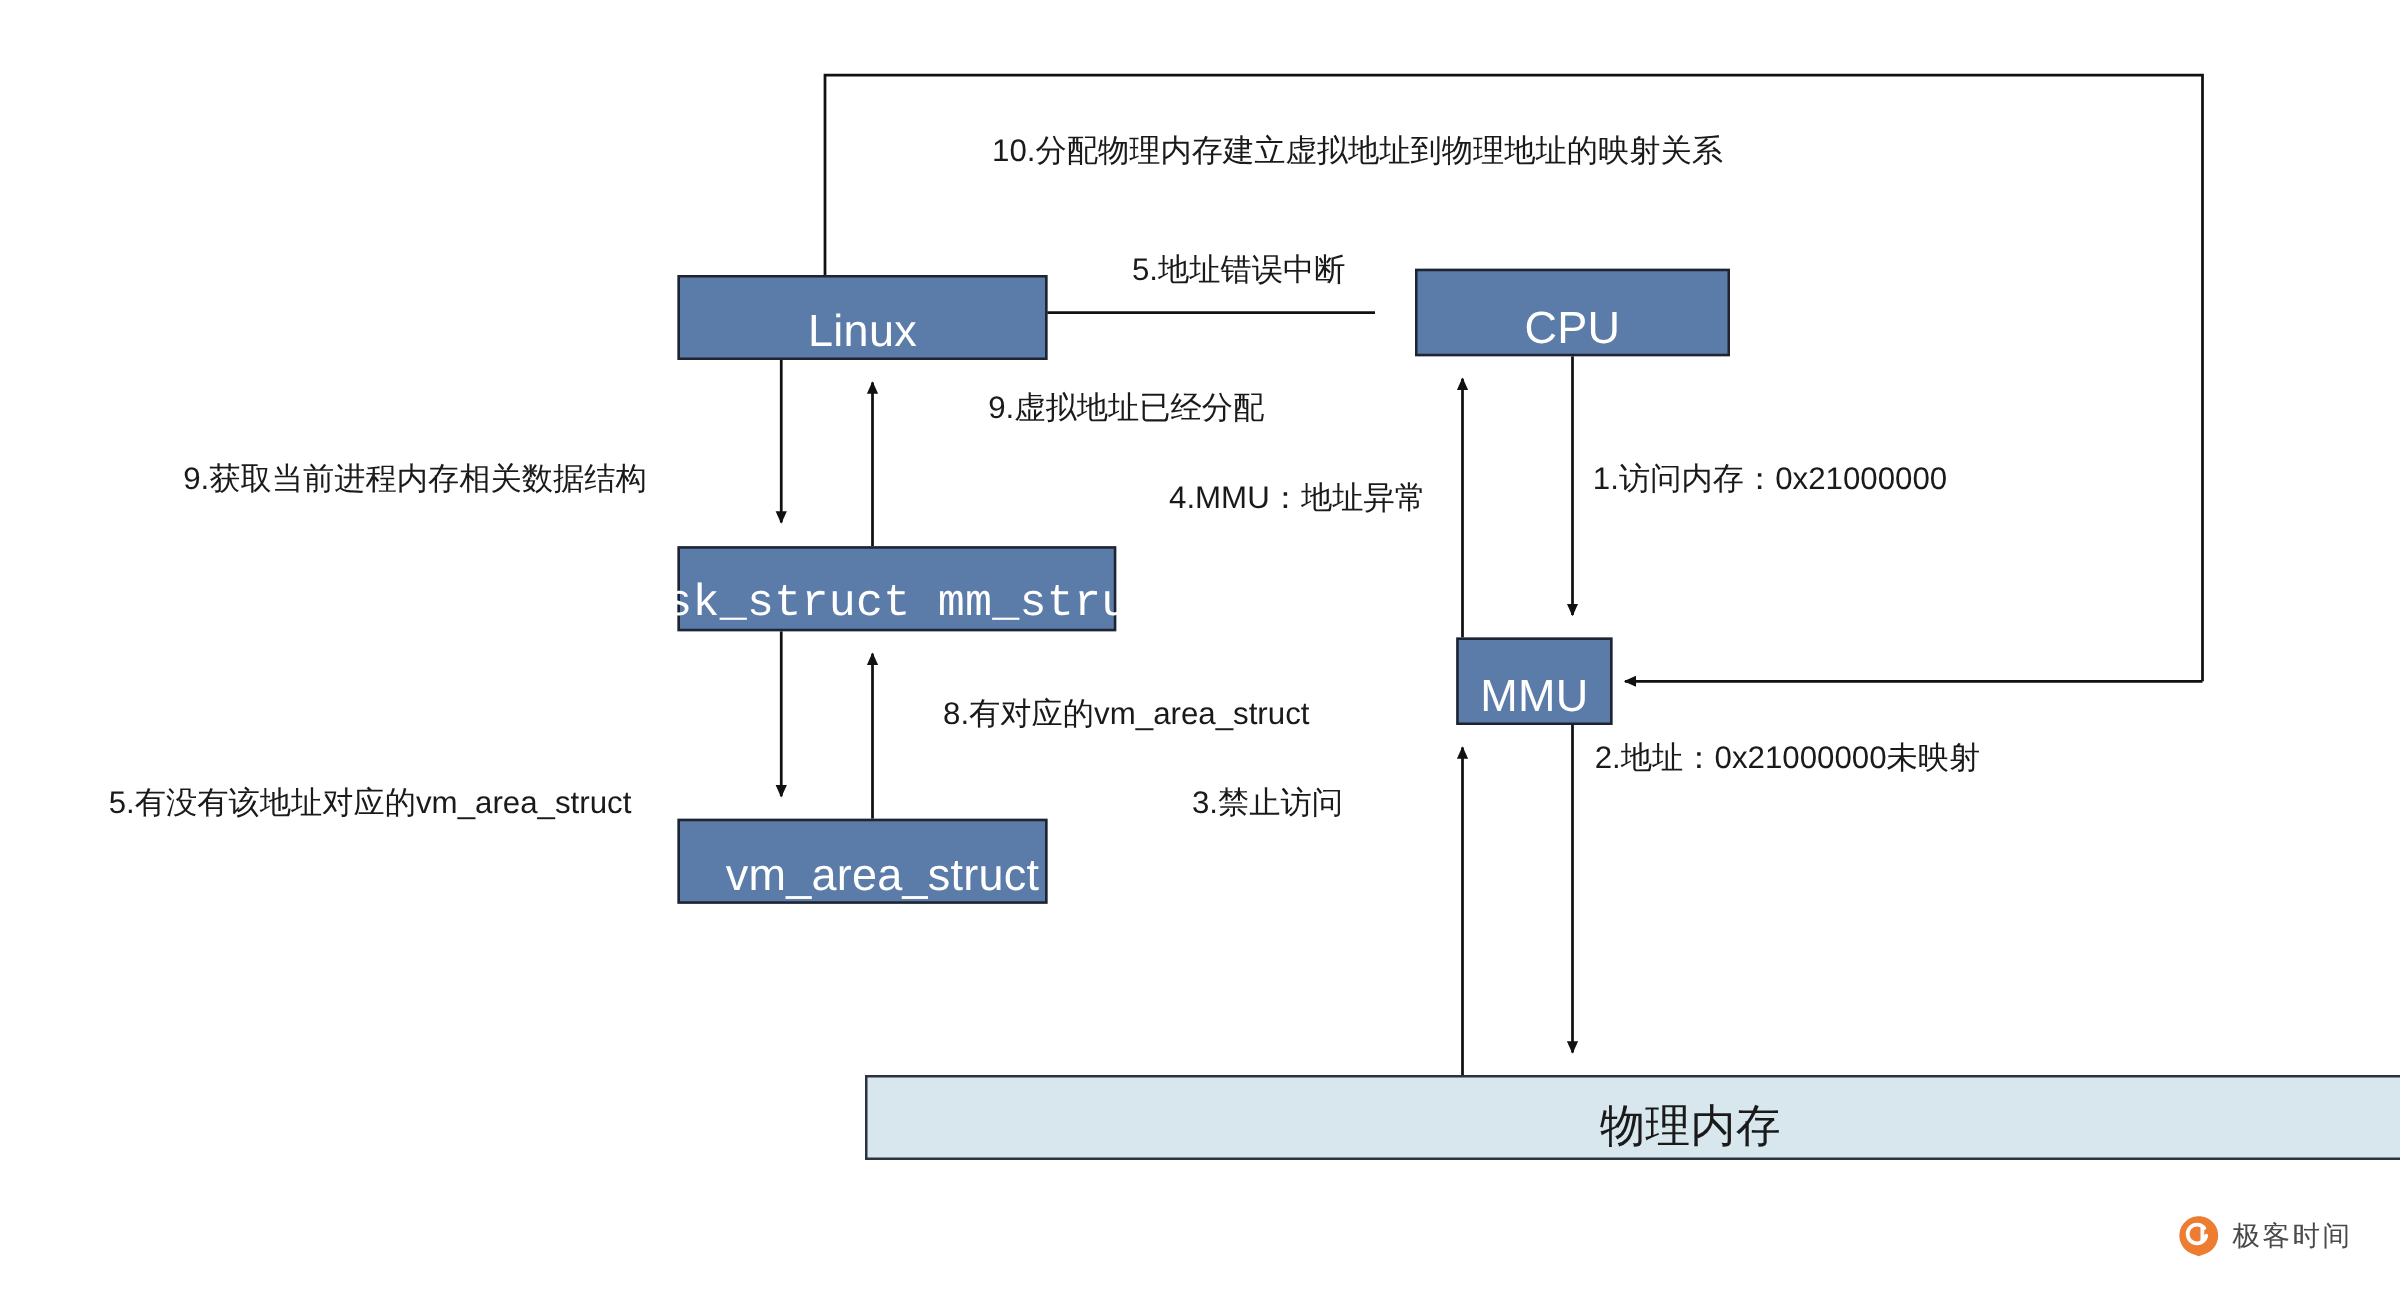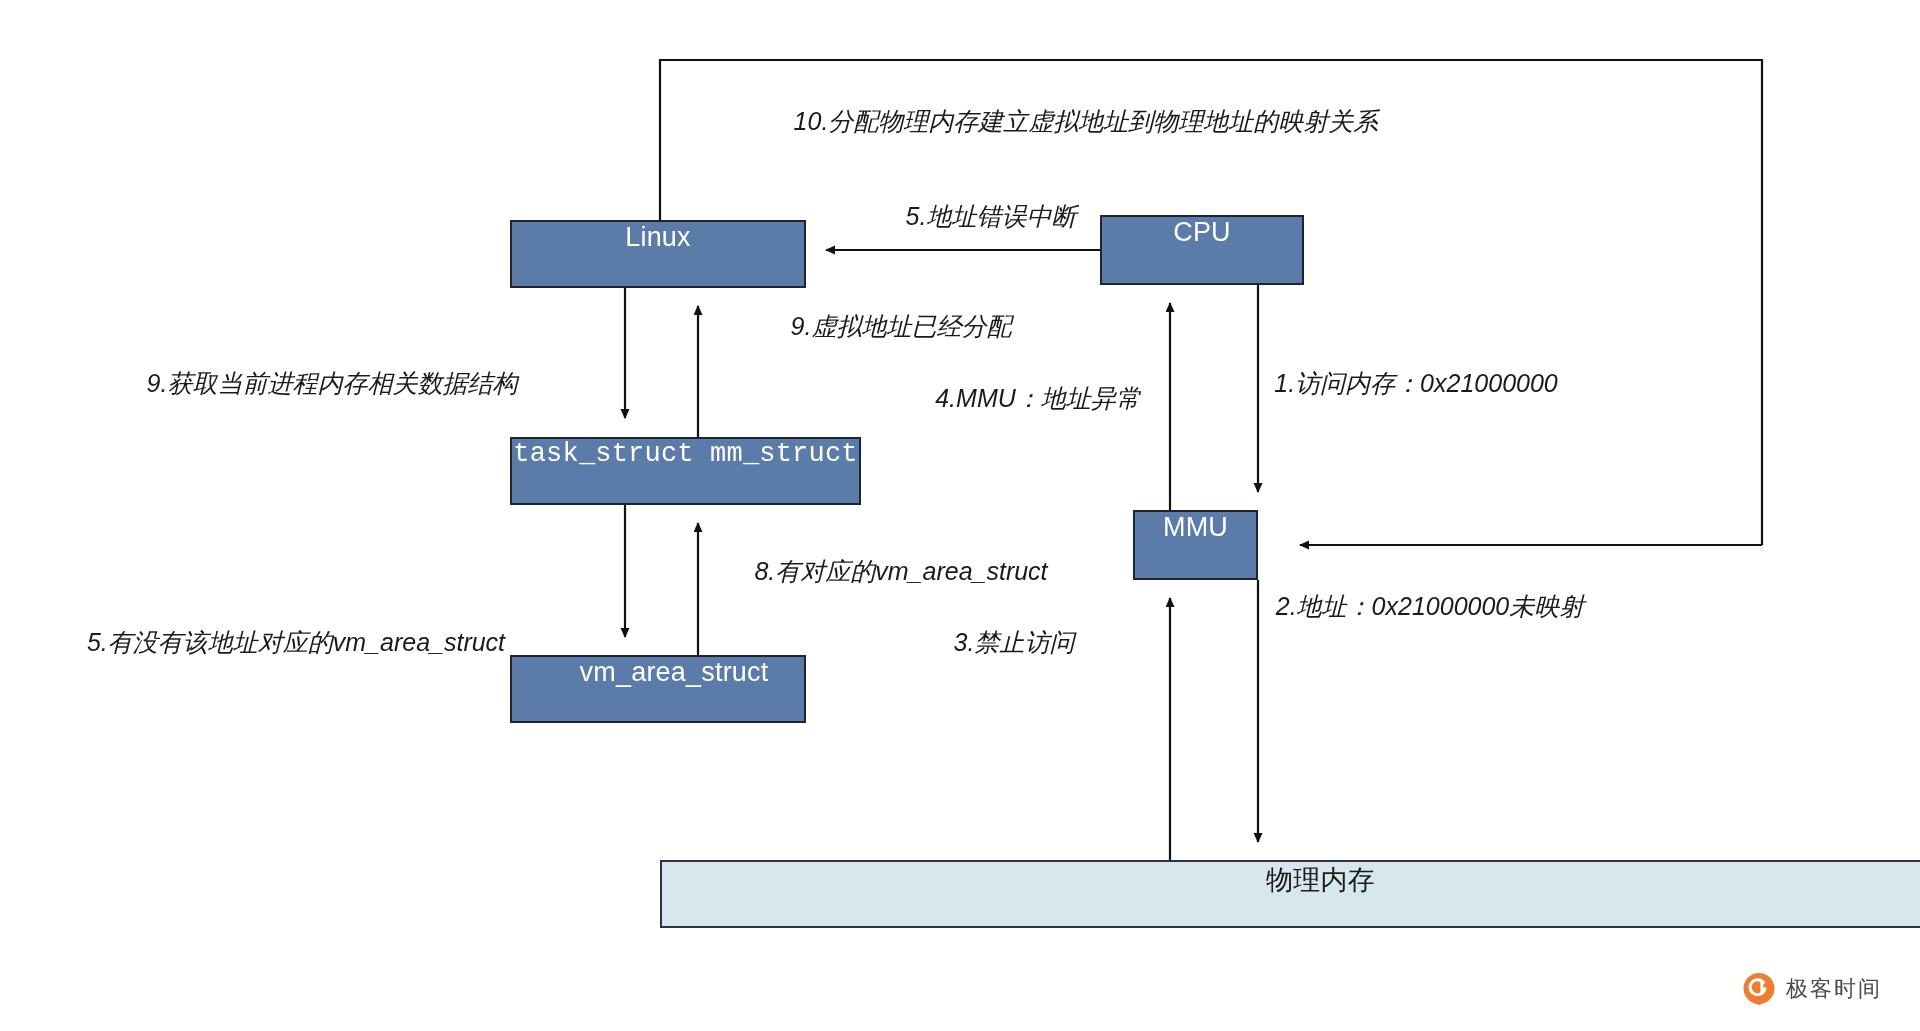--- a/index.html
+++ b/index.html
@@ -22,41 +22,41 @@
     width: 1920px;
     height: 1031px;
   }
   .node {
     position: absolute;
     box-sizing: border-box;
     background: #5b7ba9;
     border: 2px solid #1f2430;
     color: #ffffff;
     display: flex;
-    align-items: flex-start;
+    align-items: flex-end;
     justify-content: center;
-    font-size: 27px;
+    font-size: 36px;
     letter-spacing: 0.2px;
     white-space: nowrap;
+    margin-left: 32px;
   }
   .node.memory {
     background: #d7e7ed;
     border: 2px solid #2b3340;
     color: #1a1a1a;
   }
   .label {
     position: absolute;
     font-size: 25px;
     color: #1a1a1a;
     white-space: nowrap;
     line-height: 1.1;
   }
   .label.center {
     transform: translateX(-50%);
-    font-style: italic;
   }
   svg#wires {
     position: absolute;
     left: 0;
     top: 0;
     width: 1920px;
     height: 1031px;
     pointer-events: none;
   }
   .watermark {
@@ -105,21 +105,21 @@
       <path d="M1258,580 L1258,842" marker-end="url(#arrow)"></path>
 
       <path d="M1170,860 L1170,598" marker-end="url(#arrow)"></path>
     </g>
   </svg>
 
   <div class="node" style="left:510px; top:220px; width:296px; height:68px;">
     <span>Linux</span>
   </div>
 
-  <div class="node" style="left:1100px; top:215px; width:204px; height:70px;">
+  <div class="node" style="left:1100px; top:215px; width:252px; height:70px;">
     <span>CPU</span>
   </div>
 
   <div class="node" style="left:510px; top:437px; width:351px; height:68px;font-family:Liberation Mono, monospace;">
     <span>task_struct mm_struct</span>
   </div>
 
   <div class="node" style="left:1133px; top:510px; width:125px; height:70px;">
     <span>MMU</span>
   </div>

